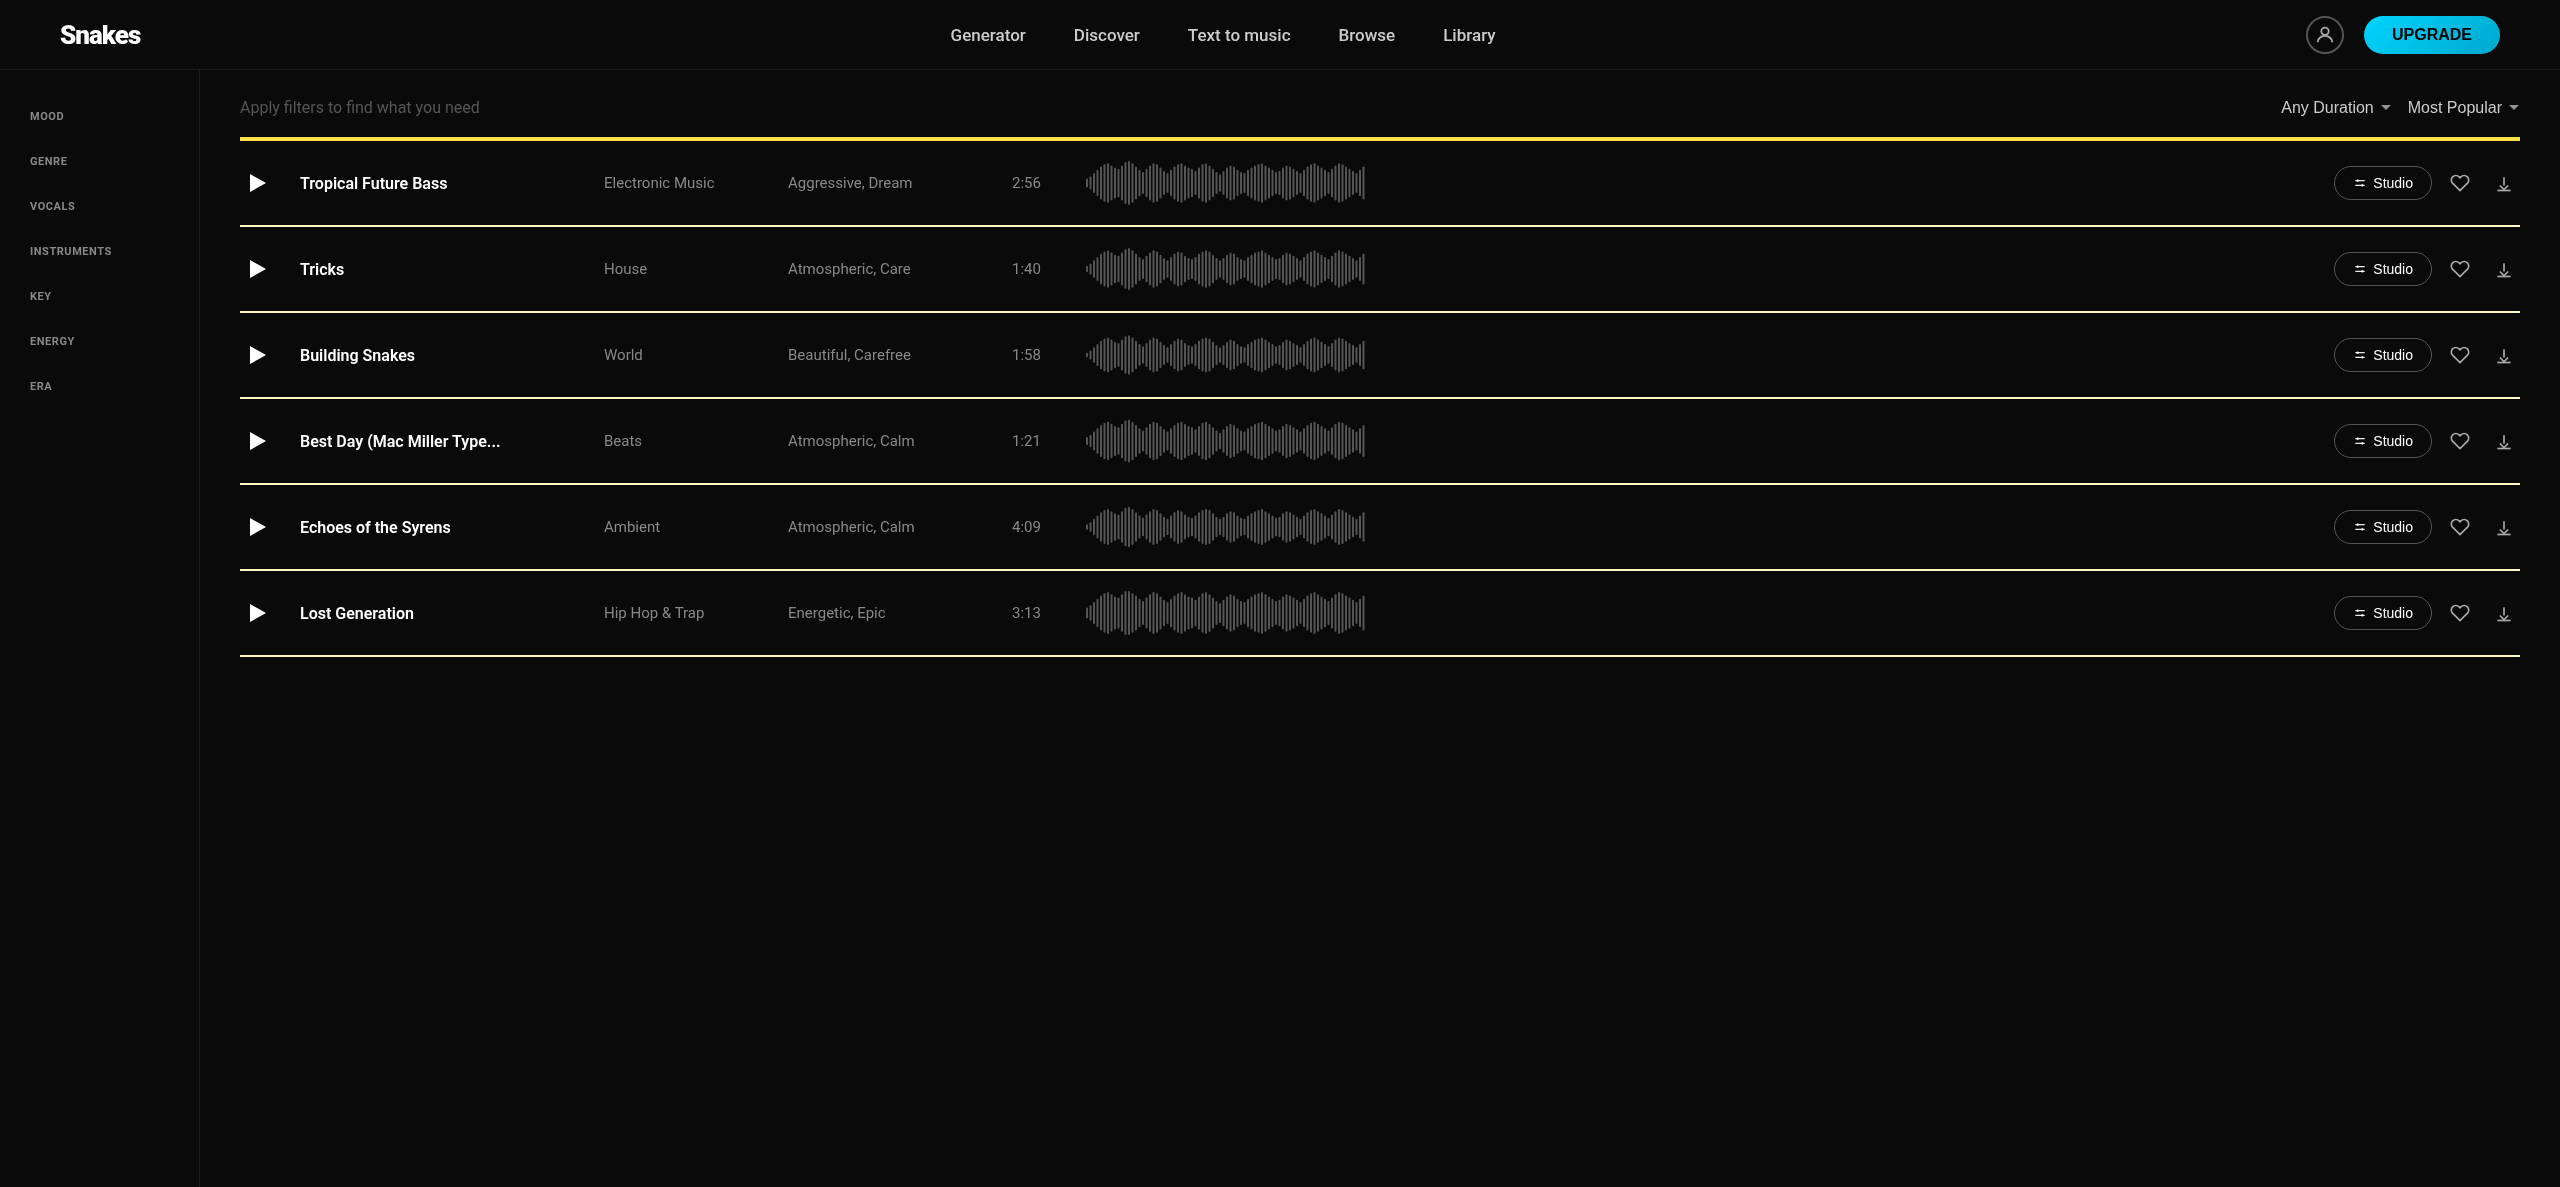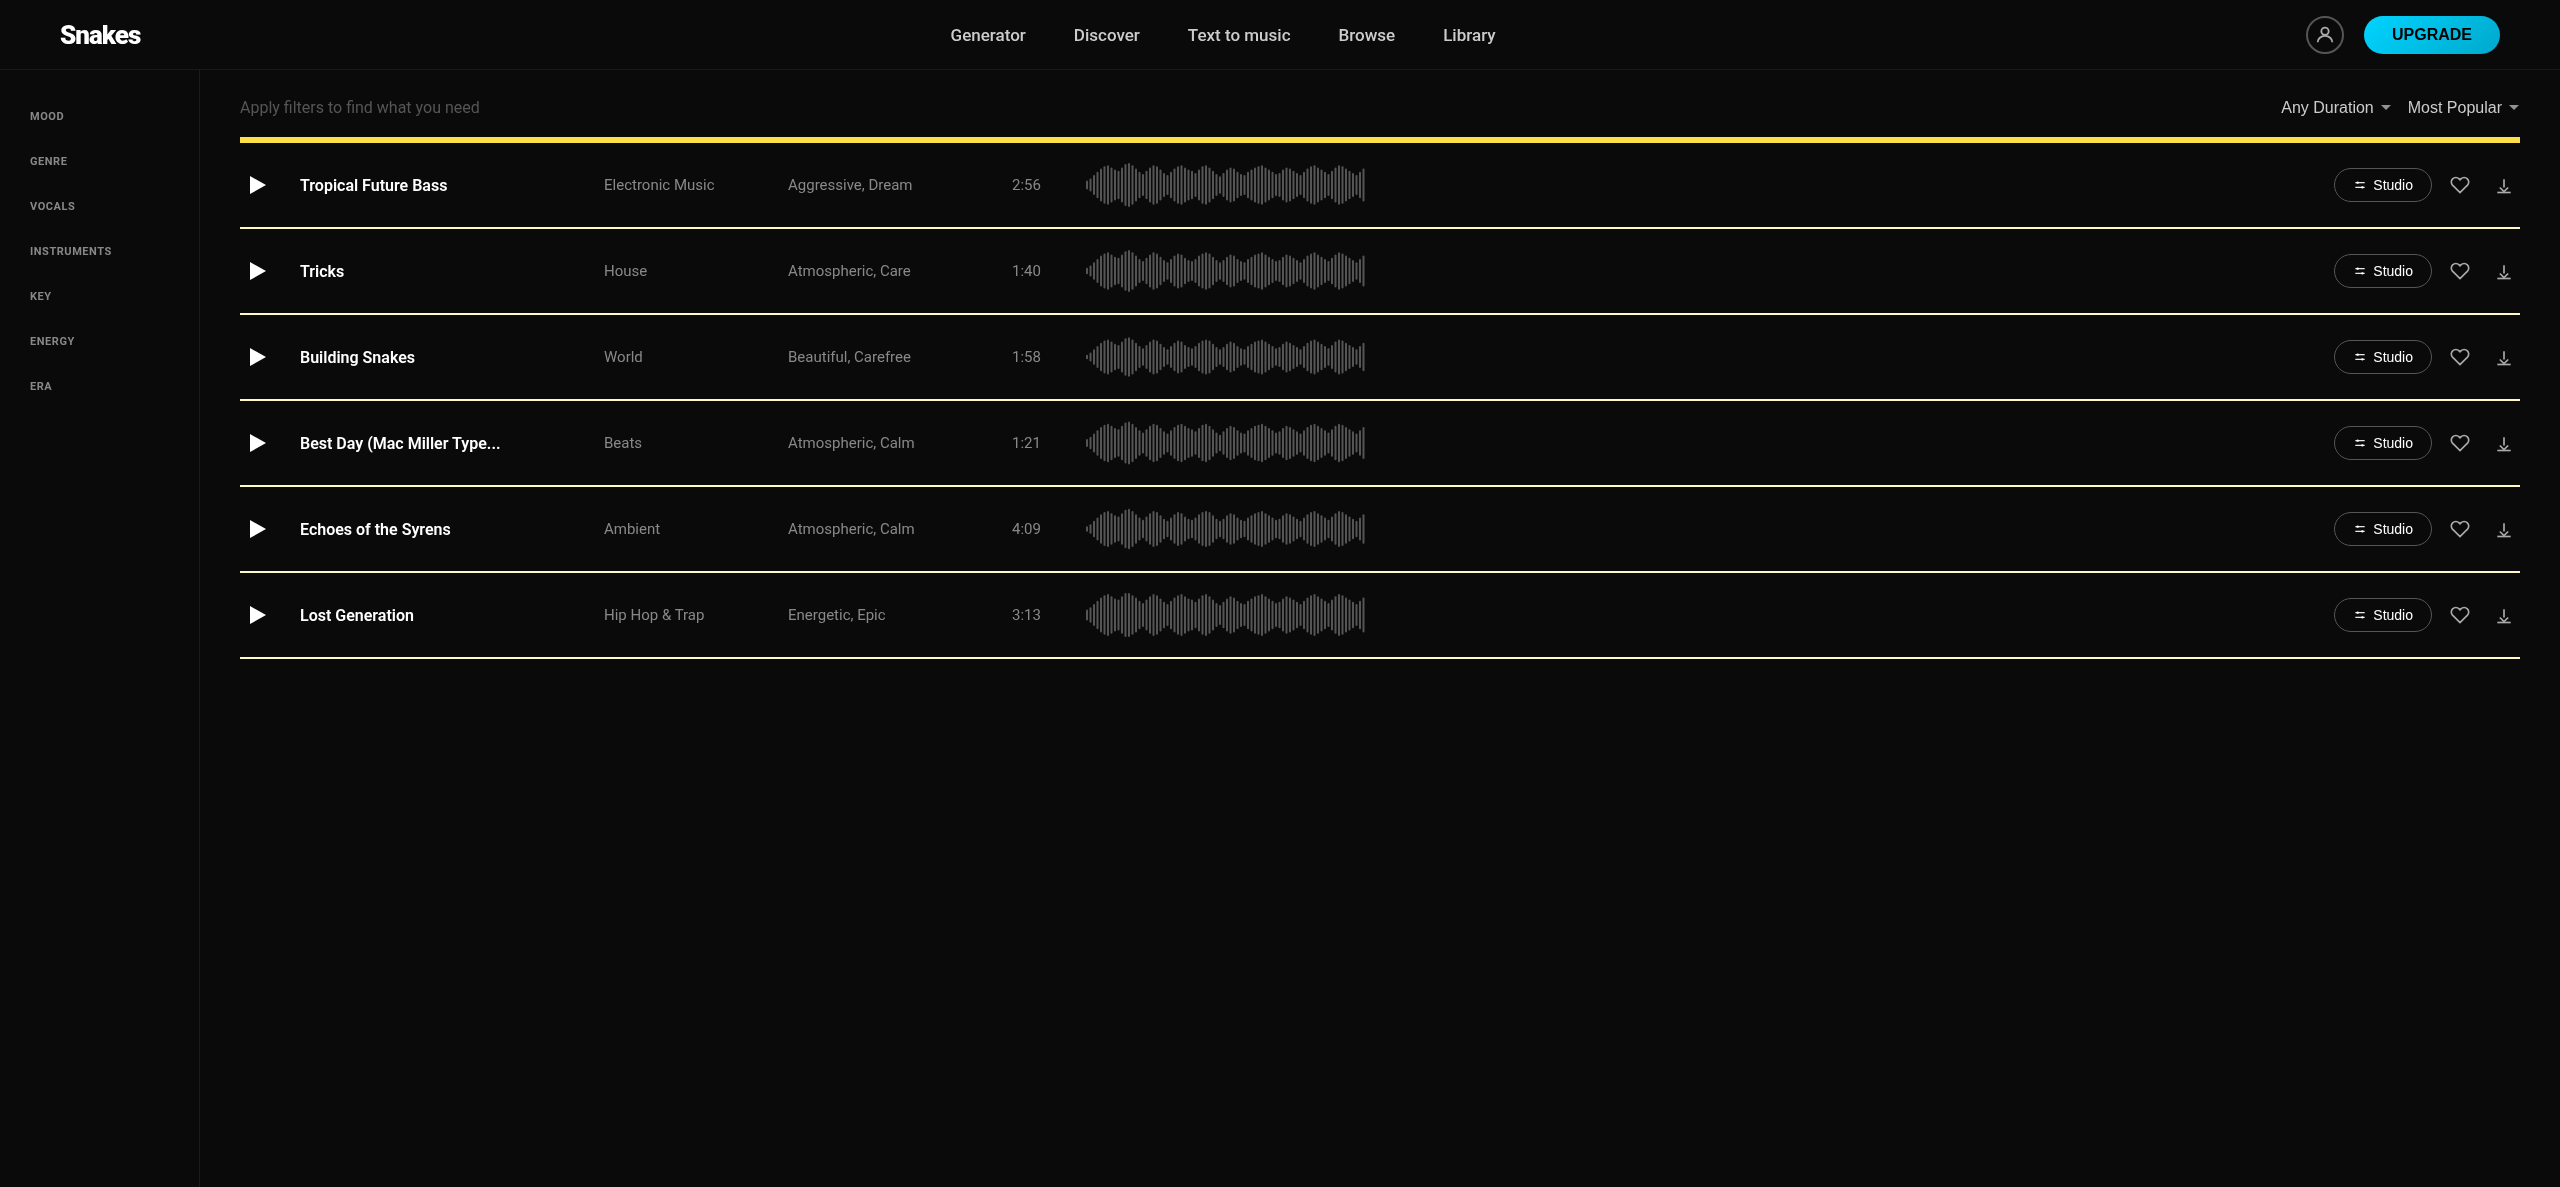--- a/index.html
+++ b/index.html
@@ -96,21 +96,21 @@
       padding: 0 40px;
       background: #0a0a0a;
     }
 
     
     .filter-bar {
       display: flex;
       align-items: center;
       justify-content: space-between;
       padding: 28px 0 20px 0;
-      border-bottom: 6px solid #fde047;
+      border-bottom: 4px solid #fde047;
       gap: 36px;
     }
     .filter-placeholder {
       color: #555;
       font-size: 16px;
     }
     .filter-right {
       display: flex;
       align-items: center;
       gap: 16px;

